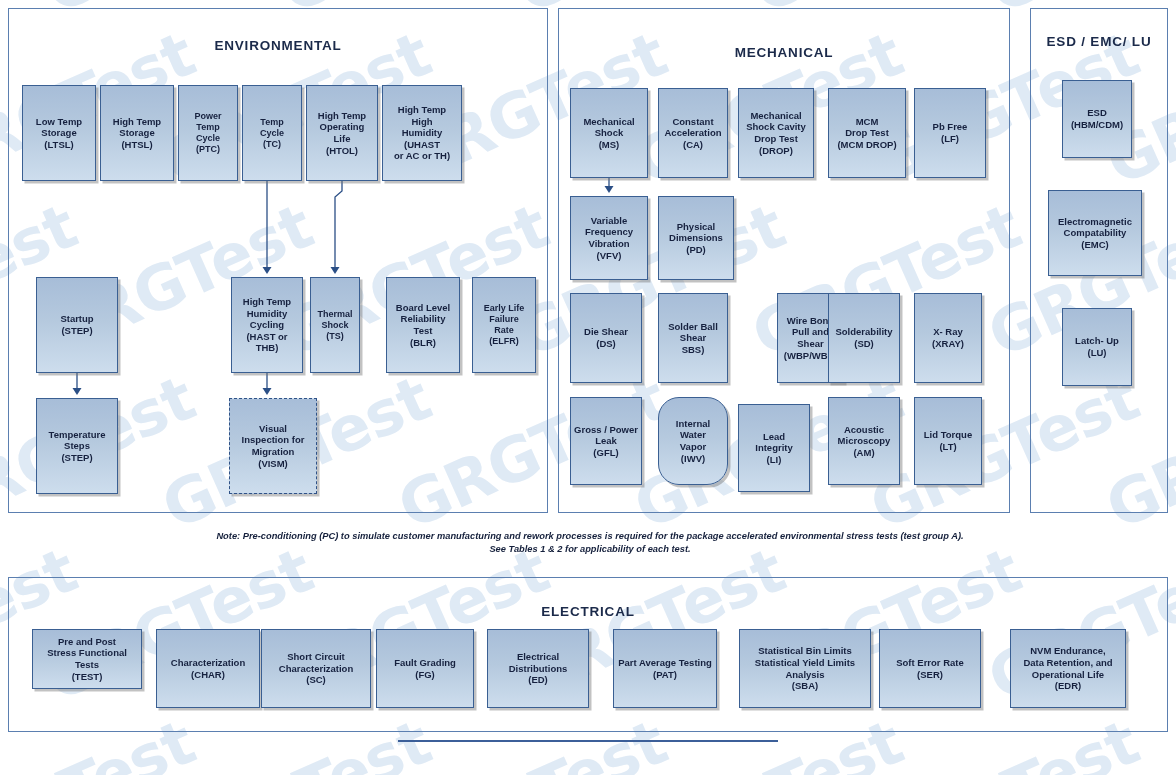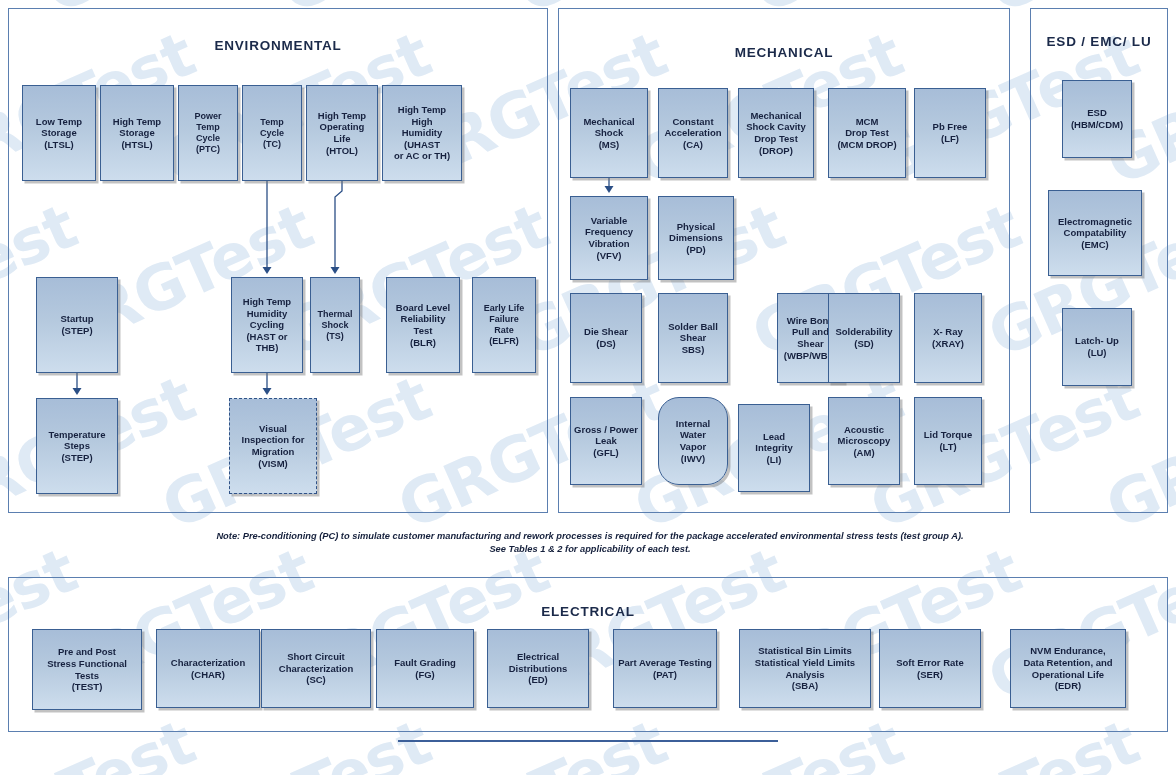--- a/index.html
+++ b/index.html
@@ -367,21 +367,21 @@
         <span class="lbl">Electromagnetic
 Compatability
 (EMC)</span>
       </div>
       <div class="box" style="left: 1062px; top: 308px; width: 70px; height: 78px;">
         <span class="lbl">Latch- Up
 (LU)</span>
       </div>
       <div class="panel" style="left: 8px; top: 577px; width: 1160px; height: 155px;"></div>
       <div class="panel-title" style="left: 8px; top: 604px; width: 1160px;">ELECTRICAL</div>
-      <div class="box" style="left: 32px; top: 629px; width: 110px; height: 81px;">
+      <div class="box" style="left: 32px; top: 629px; width: 110px; height: 60px;">
         <span class="lbl">Pre and Post
 Stress Functional
 Tests
 (TEST)</span>
       </div>
       <div class="box" style="left: 156px; top: 629px; width: 104px; height: 79px;">
         <span class="lbl">Characterization
 (CHAR)</span>
       </div>
       <div class="box" style="left: 261px; top: 629px; width: 110px; height: 79px;">

